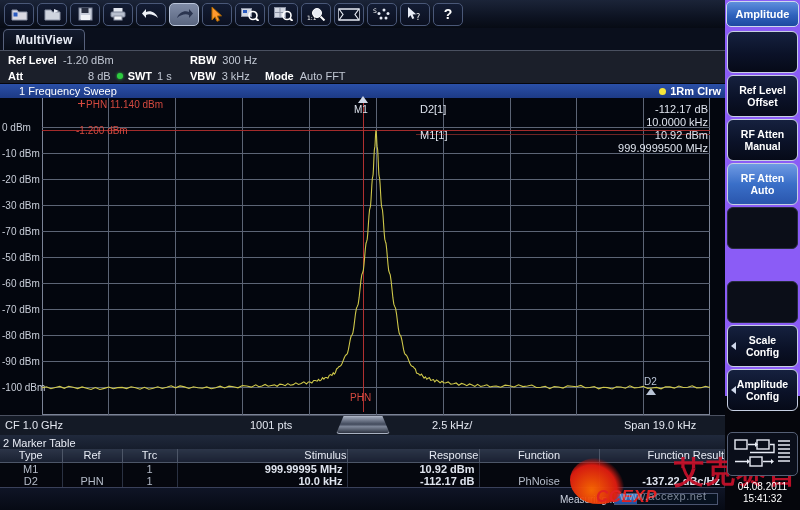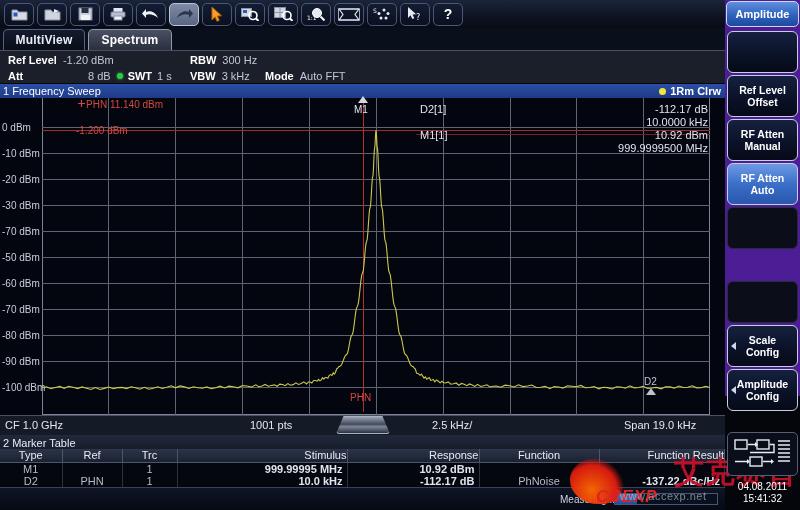--- a/index.html
+++ b/index.html
@@ -76,21 +76,21 @@
   .dot-green {
     width: 6px; height: 6px; border-radius: 50%;
     background: #2ecc40; box-shadow: 0 0 3px #2ecc40; display: inline-block;
   }
 
   
   .diagram-title {
     position: absolute; left: 0; top: 84px; width: 725px; height: 14px;
     background: linear-gradient(180deg,#2a4fa8,#1d3a85);
     color: #fff; font-size: 11px; display: flex; align-items: center;
-    padding-left: 3px;
+    padding-left: 19px;
   }
   .trace-legend {
     position: absolute; right: 4px; top: 0; height: 14px;
     display: flex; align-items: center; gap: 4px; font-size: 11px; color: #fff; font-weight: bold;
   }
   .trace-dot { width: 7px; height: 7px; border-radius: 50%; background: #f5e53a; }
 
   .plot {
     position: absolute; left: 0; top: 98px; width: 725px; height: 317px;
     background: #03060e;
@@ -190,21 +190,21 @@
     border: 1px solid #4b5570; background: #07111f;
   }
   .progress > i {
     display: block; height: 100%; width: 22%;
     background: linear-gradient(180deg,#3f7fd4,#1f4d9c);
   }
 
   
   .skpanel {
     position: absolute; right: 0; top: 0; width: 75px; height: 396px;
-    background: #4c1d95;
+    background: #8b5cf6;
   }
   .sk-header {
     position: absolute; left: 1px; top: 1px; width: 73px; height: 26px;
     border-radius: 5px;
     background: linear-gradient(180deg,#5f8fdd 0%,#2f62bd 55%,#1d49a0 100%);
     border: 1px solid #cdd8ee;
     display: flex; align-items: center; justify-content: center;
     color: #ffffff; font-size: 11px; font-weight: bold;
   }
   .sk {
@@ -365,21 +365,20 @@
           <rect x="1" y="3" width="18" height="10" rx="1.5" fill="#f0f2f7"></rect>
           <rect x="5" y="1" width="6" height="3" rx="1" fill="#f0f2f7"></rect>
           <circle cx="10" cy="8" r="3.2" fill="#10141f"></circle>
           <circle cx="16.5" cy="5.5" r="1" fill="#10141f"></circle>
         </svg>
     </div>
   </div>
 
   <div class="tabbar">
     <div class="tab inactive">MultiView</div>
-    <div class="tab active">Spectrum</div>
   </div>
 
   <div class="chinfo">
     <div class="chrow" style="left:8px; top:1px;">
       <span class="lbl">Ref Level</span>
       <span class="val" style="margin-left:6px;">-1.20 dBm</span>
     </div>
     <div class="chrow" style="left:8px; top:17px;">
       <span class="lbl">Att</span>
     </div>

